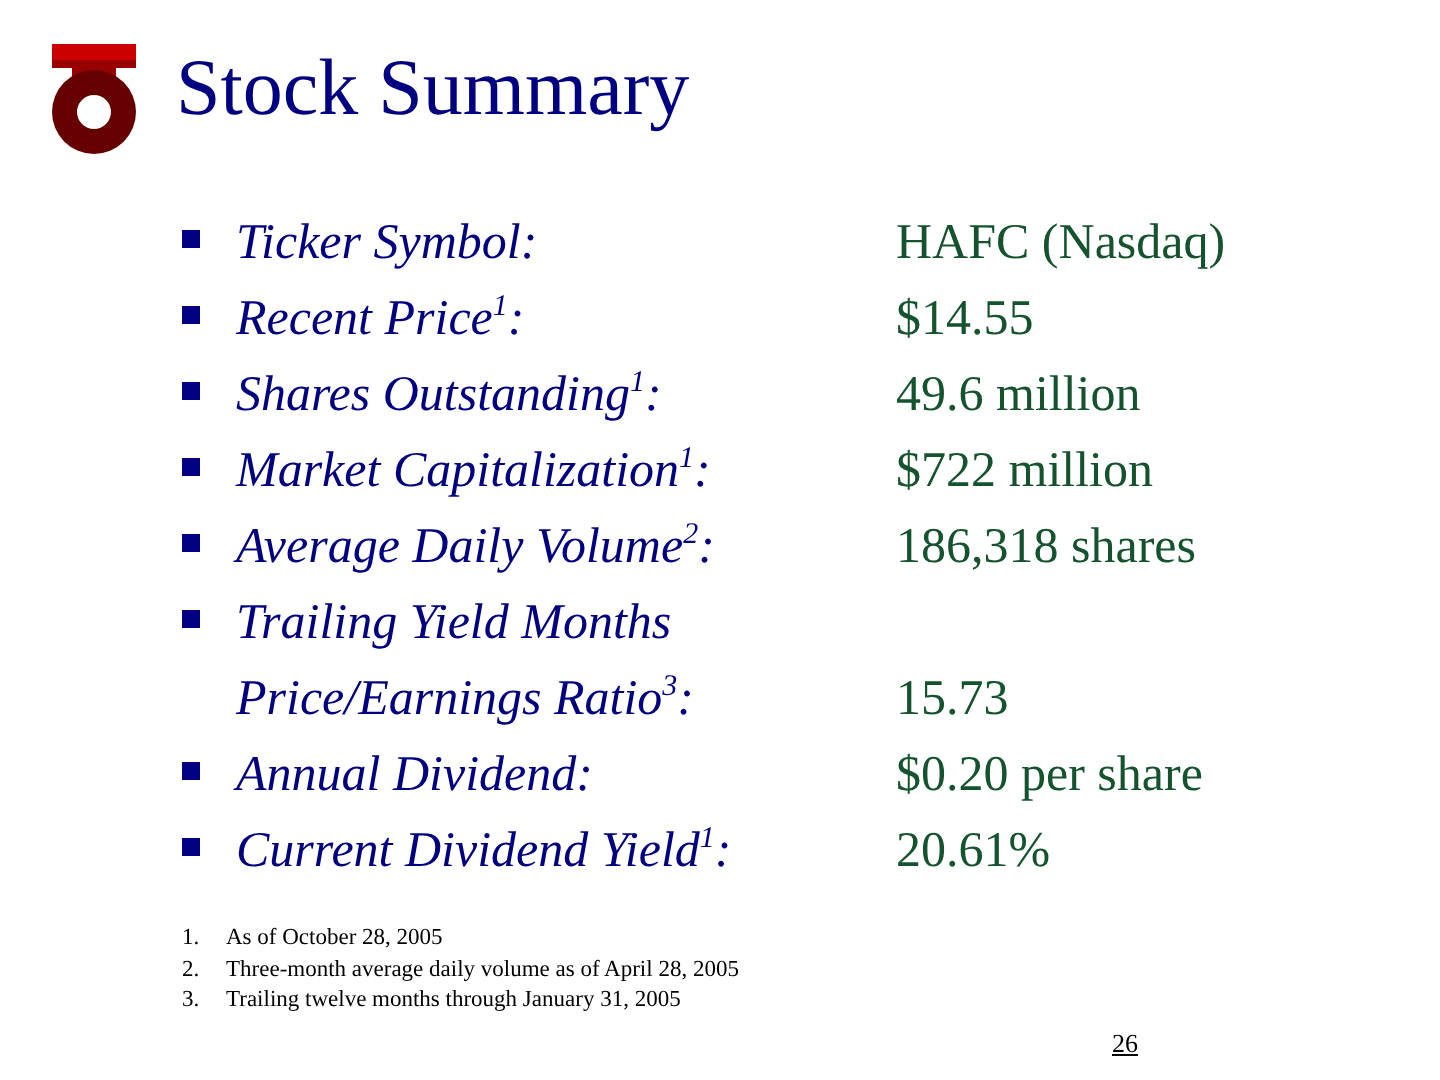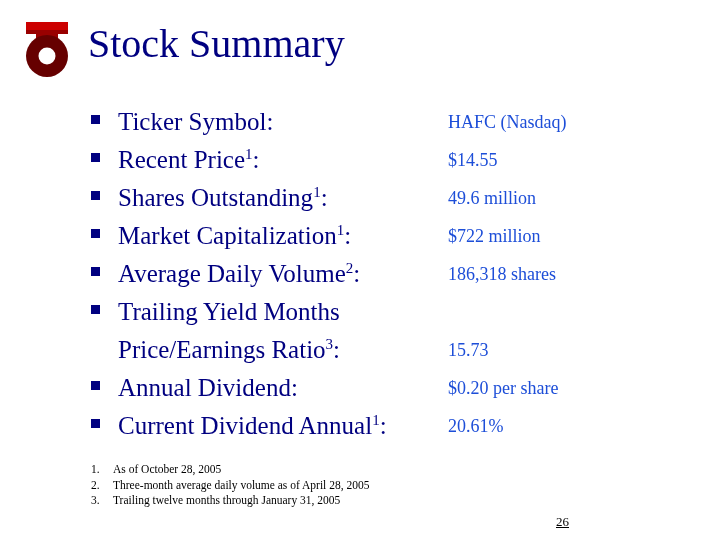--- a/index.html
+++ b/index.html
@@ -66,26 +66,27 @@
   }
   .bullet-marker.blank .sq {
     background: transparent;
   }
   .label {
     flex: 0 0 330px;
     font-size: 25px;
     line-height: 36px;
     color: #000080;
     white-space: nowrap;
+    font-style: italic;
   }
   .value {
     flex: 1 1 auto;
-    font-size: 18px;
+    font-size: 25px;
     line-height: 36px;
-    color: #1d4ed8;
+    color: #14532d;
     white-space: nowrap;
   }
   .sup {
     font-size: 15px;
     vertical-align: super;
     line-height: 0;
   }
 
   
   .footnotes {
@@ -197,21 +198,21 @@
           <span class="sq"></span>
         </div>
       <div class="label">Annual Dividend:</div>
       <div class="value">$0.20 per share</div>
     </div>
 
     <div class="row">
       <div class="bullet-marker">
           <span class="sq"></span>
         </div>
-      <div class="label"><span>Current Dividend Annual</span><span class="sup">1</span><span>:</span></div>
+      <div class="label"><span>Current Dividend Yield</span><span class="sup">1</span><span>:</span></div>
       <div class="value">20.61%</div>
     </div>
 
   </div>
 
   <div class="footnotes">
     <div class="footnote">
       <span class="fn-num">1.</span>
       <span class="fn-text">As of October 28, 2005</span>
     </div>

